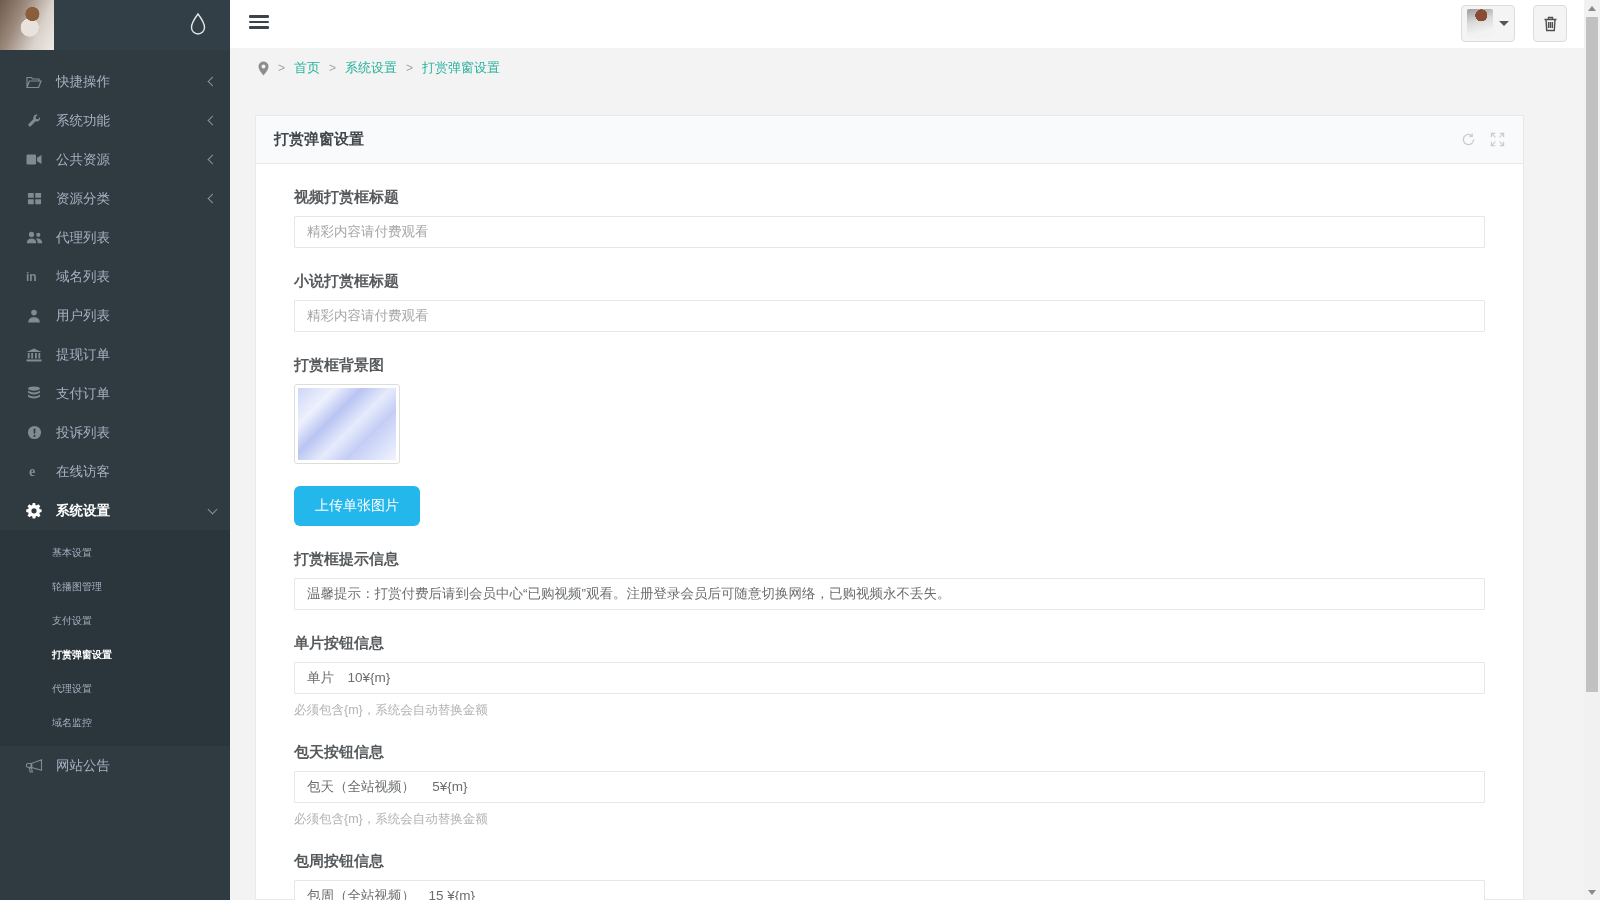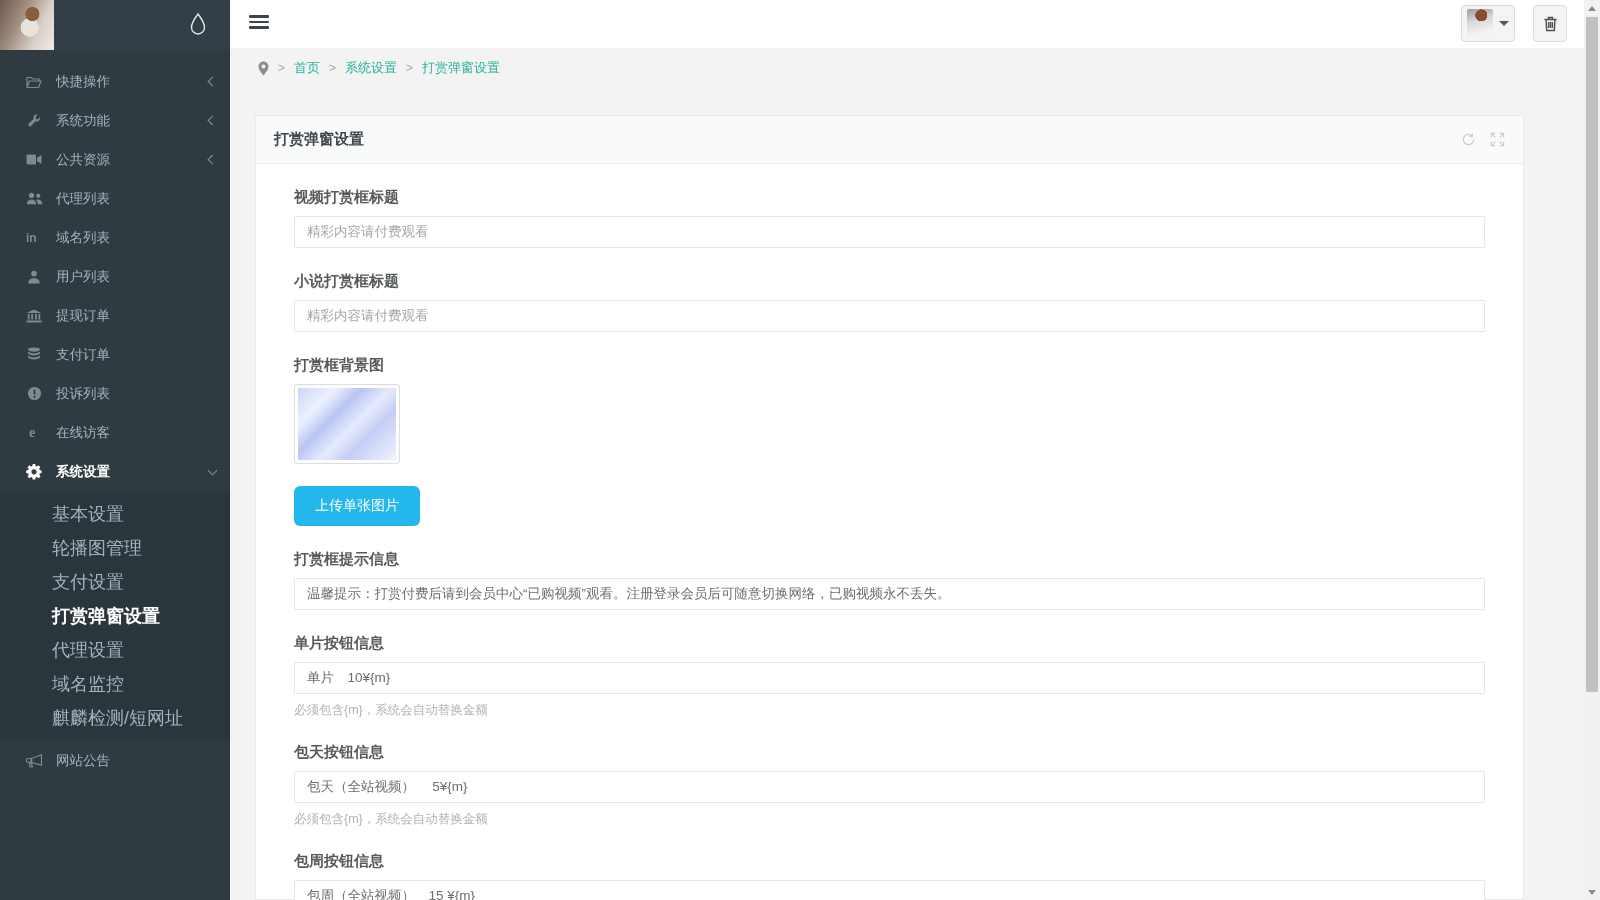--- a/index.html
+++ b/index.html
@@ -17,21 +17,21 @@
   .drop-icon { position:absolute; right:22px; top:12px; }
   .nav { padding-top:12px; }
   .nav-item { display:flex; align-items:center; height:39px; padding:0 14px 0 25px; cursor:pointer; }
   .nav-item .icon { width:18px; display:flex; justify-content:center; }
   .nav-label { margin-left:13px; font-size:13.5px; color:#a7b1c2; flex:1; }
   .nav-item.active .nav-label { color:#ffffff; font-weight:bold; }
   .chev { width:7px; height:7px; border-left:1.5px solid #88939a; border-bottom:1.5px solid #88939a; display:inline-block; }
   .chev.left { transform:rotate(45deg); }
   .chev.down { transform:rotate(-45deg); margin-top:-3px; }
   .submenu { background:#2a353c; padding:6px 0; }
-  .submenu-item { height:34px; line-height:34px; padding-left:52px; font-size:18px; color:#a7b1c2; cursor:pointer; }
+  .submenu-item { height:34px; line-height:34px; padding-left:52px; font-size:10px; color:#a7b1c2; cursor:pointer; }
   .submenu-item.active { color:#ffffff; font-weight:bold; }
 
   
   .topbar { position:absolute; left:230px; top:0; width:1354px; height:48px; background:#ffffff; z-index:4; }
   .hamburger { position:absolute; left:19px; top:15px; width:20px; height:16px; cursor:pointer; }
   .hamburger i { display:block; height:2.5px; background:#3c444a; margin-bottom:3px; border-radius:1px; }
   .user-menu { position:absolute; right:69px; top:5px; width:54px; height:37px; background:#f4f4f4;
       border:1px solid #dcdcdc; border-radius:4px; display:flex; align-items:center; justify-content:center; gap:6px; cursor:pointer; }
   .user-avatar { width:26px; height:29px;
       background:
@@ -119,20 +119,32 @@
           <svg width="16" height="11" viewBox="0 0 16 11">
             <rect x="0.5" y="0.5" width="9.5" height="10" rx="1.2" fill="#7f8a91"></rect>
             <path d="M11 3.8 15.5 1v9L11 7.2z" fill="#7f8a91"></path>
           </svg>
         </span>
         <span class="nav-label">公共资源</span>
         <span class="chev left"></span>
       </div>
       <div class="nav-item">
         <span class="icon">
+          <svg width="15" height="15" viewBox="0 0 16 16">
+            <rect x="1" y="2" width="6.2" height="5.2" rx=".6" fill="#7f8a91"></rect>
+            <rect x="8.8" y="2" width="6.2" height="5.2" rx=".6" fill="#7f8a91"></rect>
+            <rect x="1" y="8.8" width="6.2" height="5.2" rx=".6" fill="#7f8a91"></rect>
+            <rect x="8.8" y="8.8" width="6.2" height="5.2" rx=".6" fill="#7f8a91"></rect>
+          </svg>
+        </span>
+        <span class="nav-label">资源分类</span>
+        <span class="chev left"></span>
+      </div>
+      <div class="nav-item">
+        <span class="icon">
           <svg width="17" height="13" viewBox="0 0 17 13">
             <circle cx="5.5" cy="3.4" r="2.6" fill="#7f8a91"></circle>
             <path d="M.8 12.2c0-3 2-4.6 4.7-4.6s4.7 1.6 4.7 4.6z" fill="#7f8a91"></path>
             <circle cx="12.3" cy="3.8" r="2.1" fill="#7f8a91"></circle>
             <path d="M11 7.6c2.9-.4 5.2 1.2 5.3 4.6h-4.6c0-1.9-.6-3.5-1.7-4.3z" fill="#7f8a91"></path>
           </svg>
         </span>
         <span class="nav-label">代理列表</span>
       </div>
       <div class="nav-item">
@@ -203,21 +215,20 @@
         <span class="nav-label">系统设置</span>
         <span class="chev down"></span>
       </div>
       <div class="submenu">
         <div class="submenu-item">基本设置</div>
         <div class="submenu-item">轮播图管理</div>
         <div class="submenu-item">支付设置</div>
         <div class="submenu-item active">打赏弹窗设置</div>
         <div class="submenu-item">代理设置</div>
         <div class="submenu-item">域名监控</div>
-        <div class="submenu-item">麒麟检测/短网址</div>
       </div>
       <div class="nav-item">
         <span class="icon">
           <svg width="17" height="14" viewBox="0 0 17 14">
             <path d="M15.5.8v10.4L5.8 8.5V4.3zM5 4.5v3.8H2.2A1.5 1.5 0 0 1 2.2 4.5zM3.2 9h2.2l1 4H4.2z" fill="none" stroke="#7f8a91" stroke-width="1.1"></path>
           </svg>
         </span>
         <span class="nav-label">网站公告</span>
       </div>
     </div>

